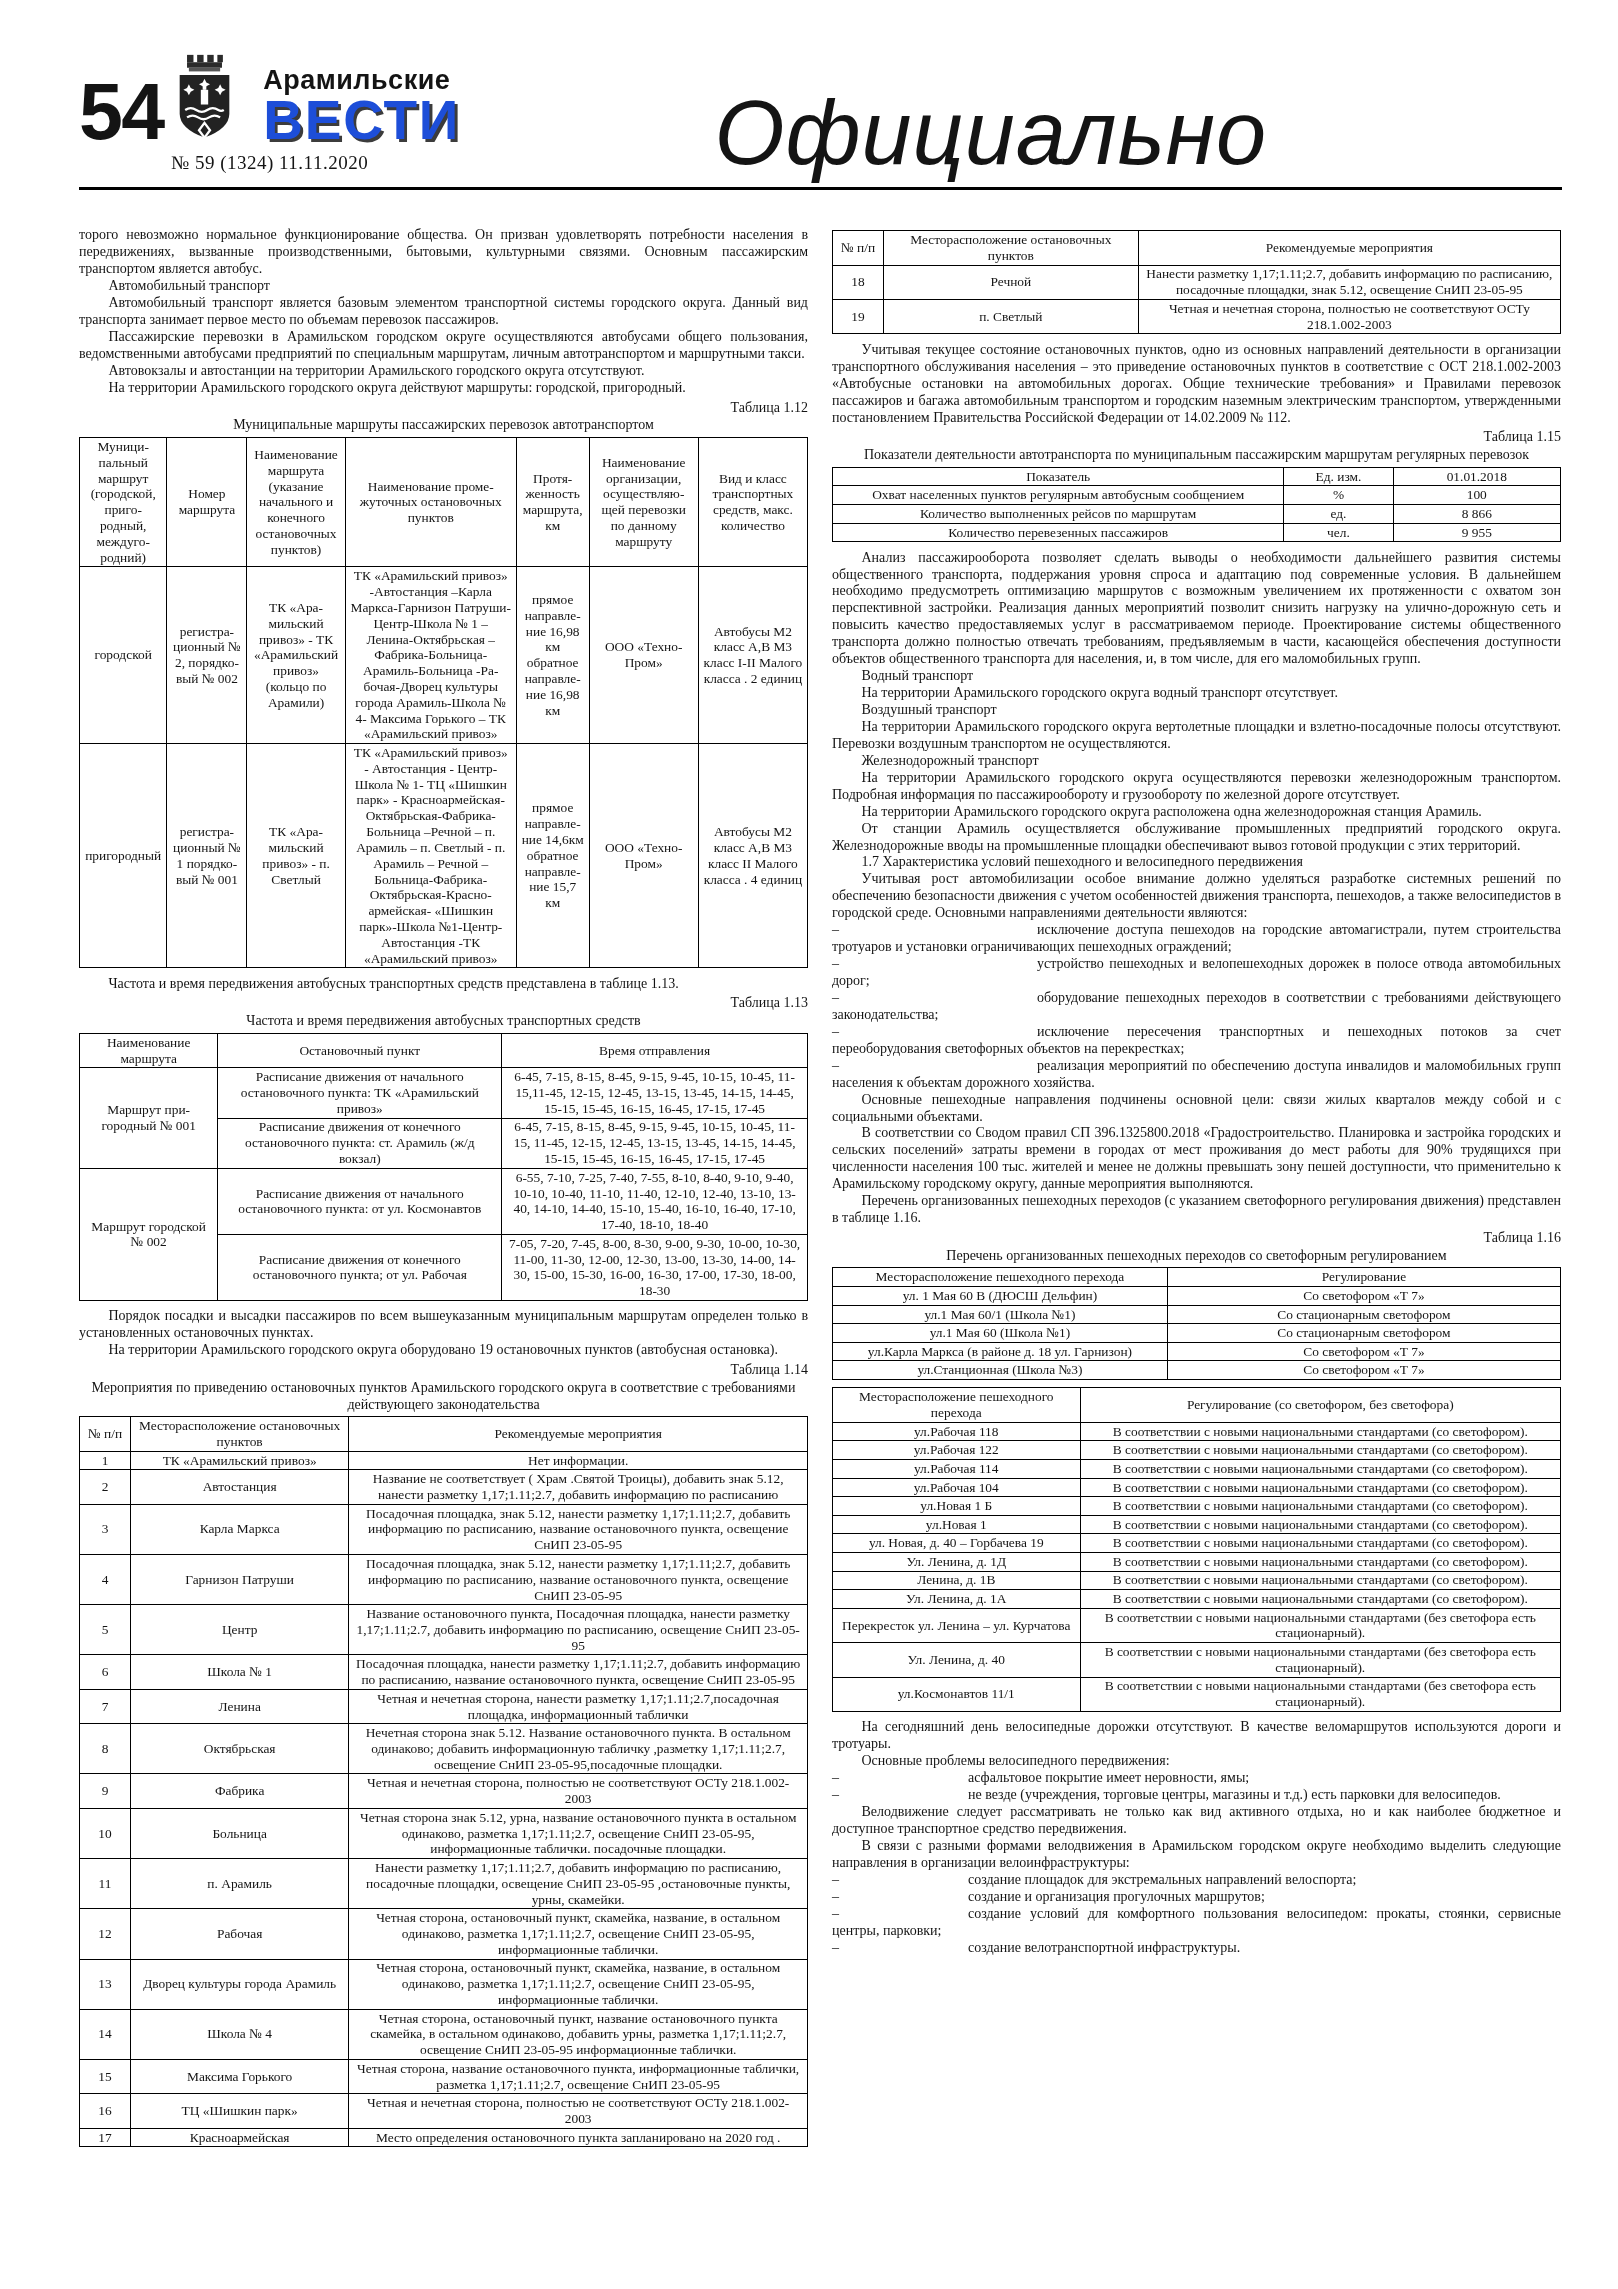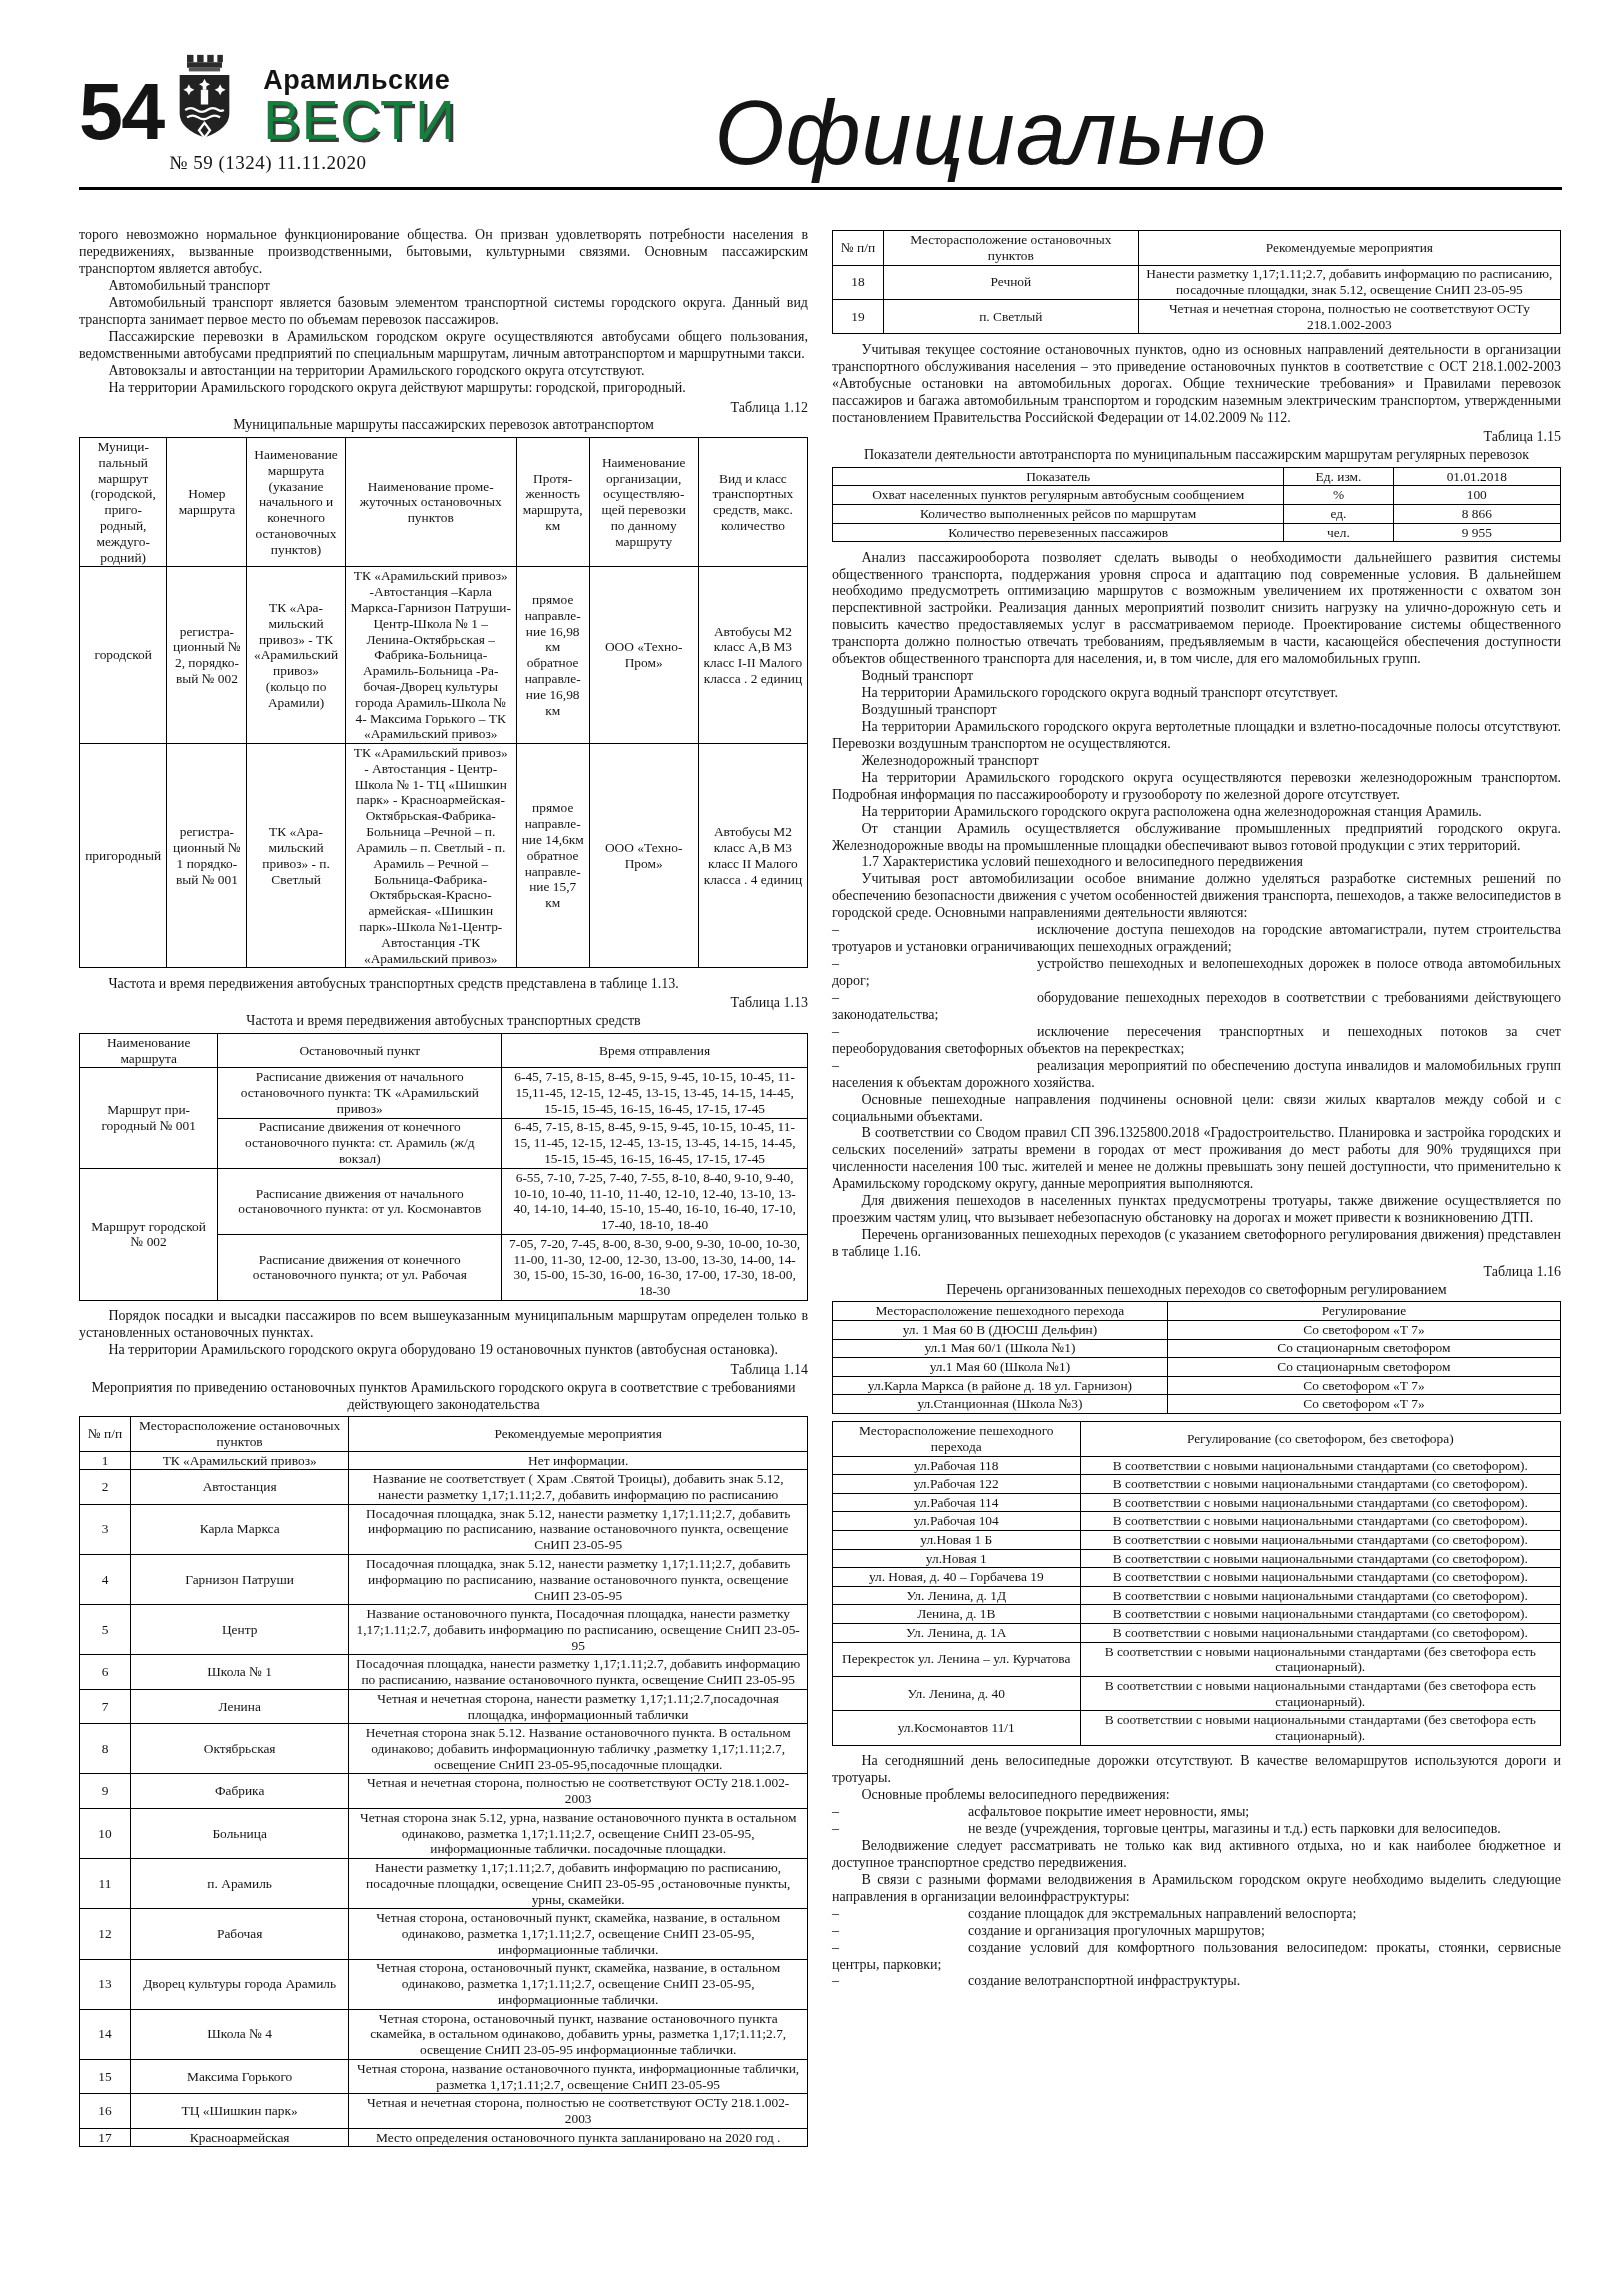--- a/index.html
+++ b/index.html
@@ -10,21 +10,21 @@
   }
   .inner{padding:53px 57px 0 79px;}
   
   .masthead{display:flex;align-items:flex-end;}
   .mast-left{display:flex;flex-direction:column;}
   .mast-row{display:flex;align-items:flex-end;gap:13px;}
   .pageno{font-family:"Liberation Sans",sans-serif;font-weight:bold;font-size:79px;line-height:.82;letter-spacing:-1.8px;}
   .crest{width:57px;height:92px;flex:0 0 auto;}
   .brand{display:flex;flex-direction:column;line-height:1;margin-left:17px;}
   .brand-top{font-family:"Liberation Sans",sans-serif;font-weight:bold;font-size:27px;letter-spacing:0.5px;margin-bottom:1.8px;}
-  .brand-main{font-family:"Liberation Sans",sans-serif;font-weight:normal;font-size:55px;letter-spacing:1.8px;color:#15803d;text-shadow:2.8px 2.8px 0 #3c3c3c;line-height:.9;}
+  .brand-main{font-family:"Liberation Sans",sans-serif;font-weight:bold;font-size:55px;letter-spacing:1.8px;color:#1d4ed8;text-shadow:2.8px 2.8px 0 #3c3c3c;line-height:.9;}
   .issue{font-size:19px;text-align:center;margin-top:7.4px;letter-spacing:0.5px;}
   .section-title{
     flex:1;text-align:right;padding-right:295px;
     font-family:Liberation Sans, sans-serif;font-style:italic;
     font-size:90px;line-height:.9;letter-spacing:0.9px;
   }
   .rule{border:0;border-top:3.7px solid #000;margin:13px 0 0 0;}
   
   .cols{display:flex;gap:24px;margin-top:37px;}
   .col{width:729px;font-size:14px;line-height:1.21;text-align:justify;}
@@ -358,21 +358,20 @@
             <p class="ind">От станции Арамиль осуществляется обслуживание промышленных предприятий городского округа. Железнодорожные вводы на промышленные площадки обеспечивают вывоз готовой продукции с этих территорий.</p>
             <p class="ind">1.7 Характеристика условий пешеходного и велосипедного передвижения</p>
             <p class="ind">Учитывая рост автомобилизации особое внимание должно уделяться разработке системных решений по обеспечению безопасности движения с учетом особенностей движения транспорта, пешеходов, а также велосипедистов в городской среде. Основными направлениями деятельности являются:</p>
             <p class="dash">–<span class="gap" style="width: 198px;"></span>исключение доступа пешеходов на городские автомагистрали, путем строительства тротуаров и установки ограничивающих пешеходных ограждений;</p>
             <p class="dash">–<span class="gap" style="width: 198px;"></span>устройство пешеходных и велопешеходных дорожек в полосе отвода автомобильных дорог;</p>
             <p class="dash">–<span class="gap" style="width: 198px;"></span>оборудование пешеходных переходов в соответствии с требованиями действующего законодательства;</p>
             <p class="dash">–<span class="gap" style="width: 198px;"></span>исключение пересечения транспортных и пешеходных потоков за счет переоборудования светофорных объектов на перекрестках;</p>
             <p class="dash">–<span class="gap" style="width: 198px;"></span>реализация мероприятий по обеспечению доступа инвалидов и маломобильных групп населения к объектам дорожного хозяйства.</p>
             <p class="ind">Основные пешеходные направления подчинены основной цели: связи жилых кварталов между собой и с социальными объектами.</p>
             <p class="ind">В соответствии со Сводом правил СП 396.1325800.2018 «Градостроительство. Планировка и застройка городских и сельских поселений» затраты времени в городах от мест проживания до мест работы для 90% трудящихся при численности населения 100 тыс. жителей и менее не должны превышать зону пешей доступности, что применительно к Арамильскому городскому округу, данные мероприятия выполняются.</p>
-            <p class="ind">Для движения пешеходов в населенных пунктах предусмотрены тротуары, также движение осуществляется по проезжим частям улиц, что вызывает небезопасную обстановку на дорогах и может привести к возникновению ДТП.</p>
             <p class="ind">Перечень организованных пешеходных переходов (с указанием светофорного регулирования движения) представлен в таблице 1.16.</p>
             <p class="rt">Таблица 1.16</p>
             <p class="ctr">Перечень организованных пешеходных переходов со светофорным регулированием</p>
           </div>
         <table>
             <colgroup>
               <col style="width: 46%;">
               <col style="width: 54%;">
             </colgroup>
             <thead>

